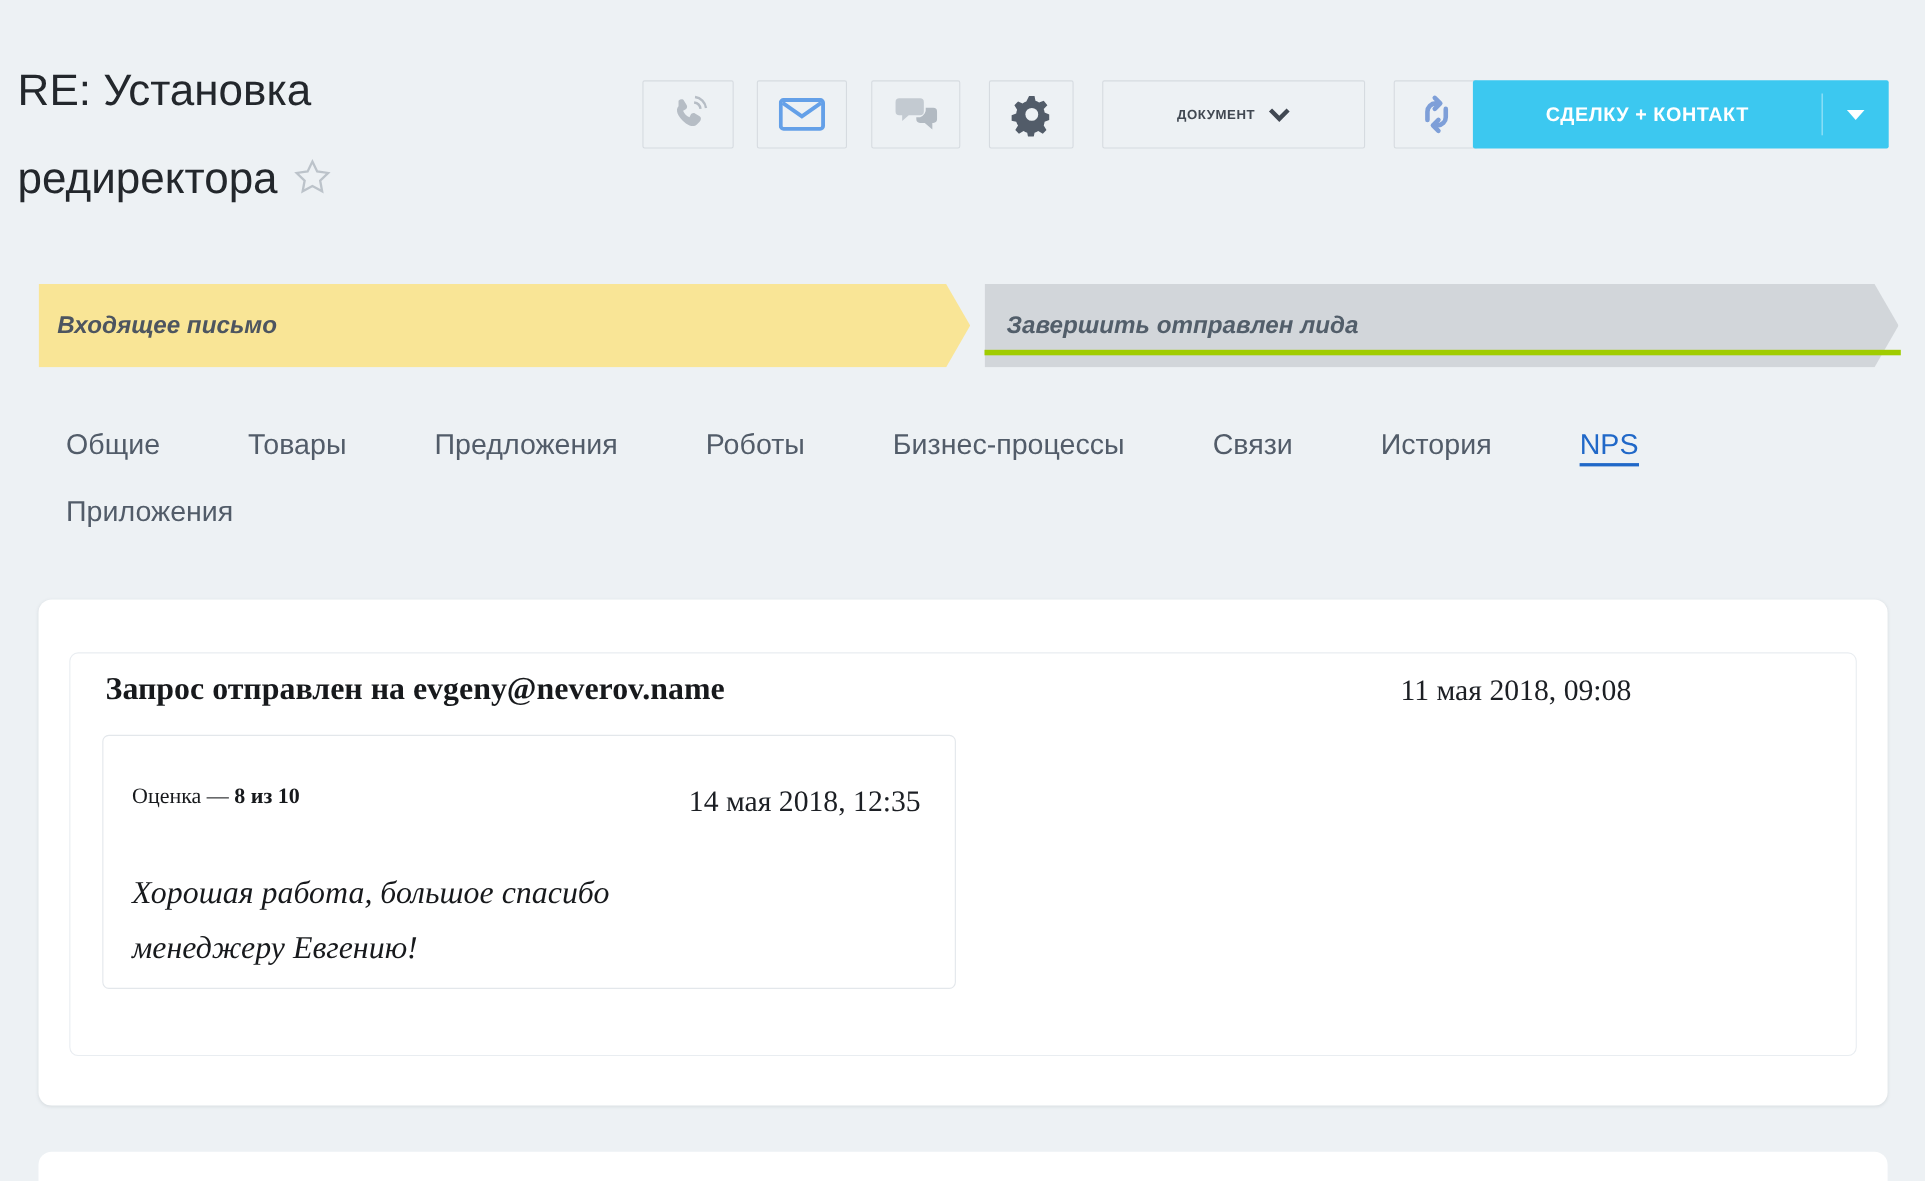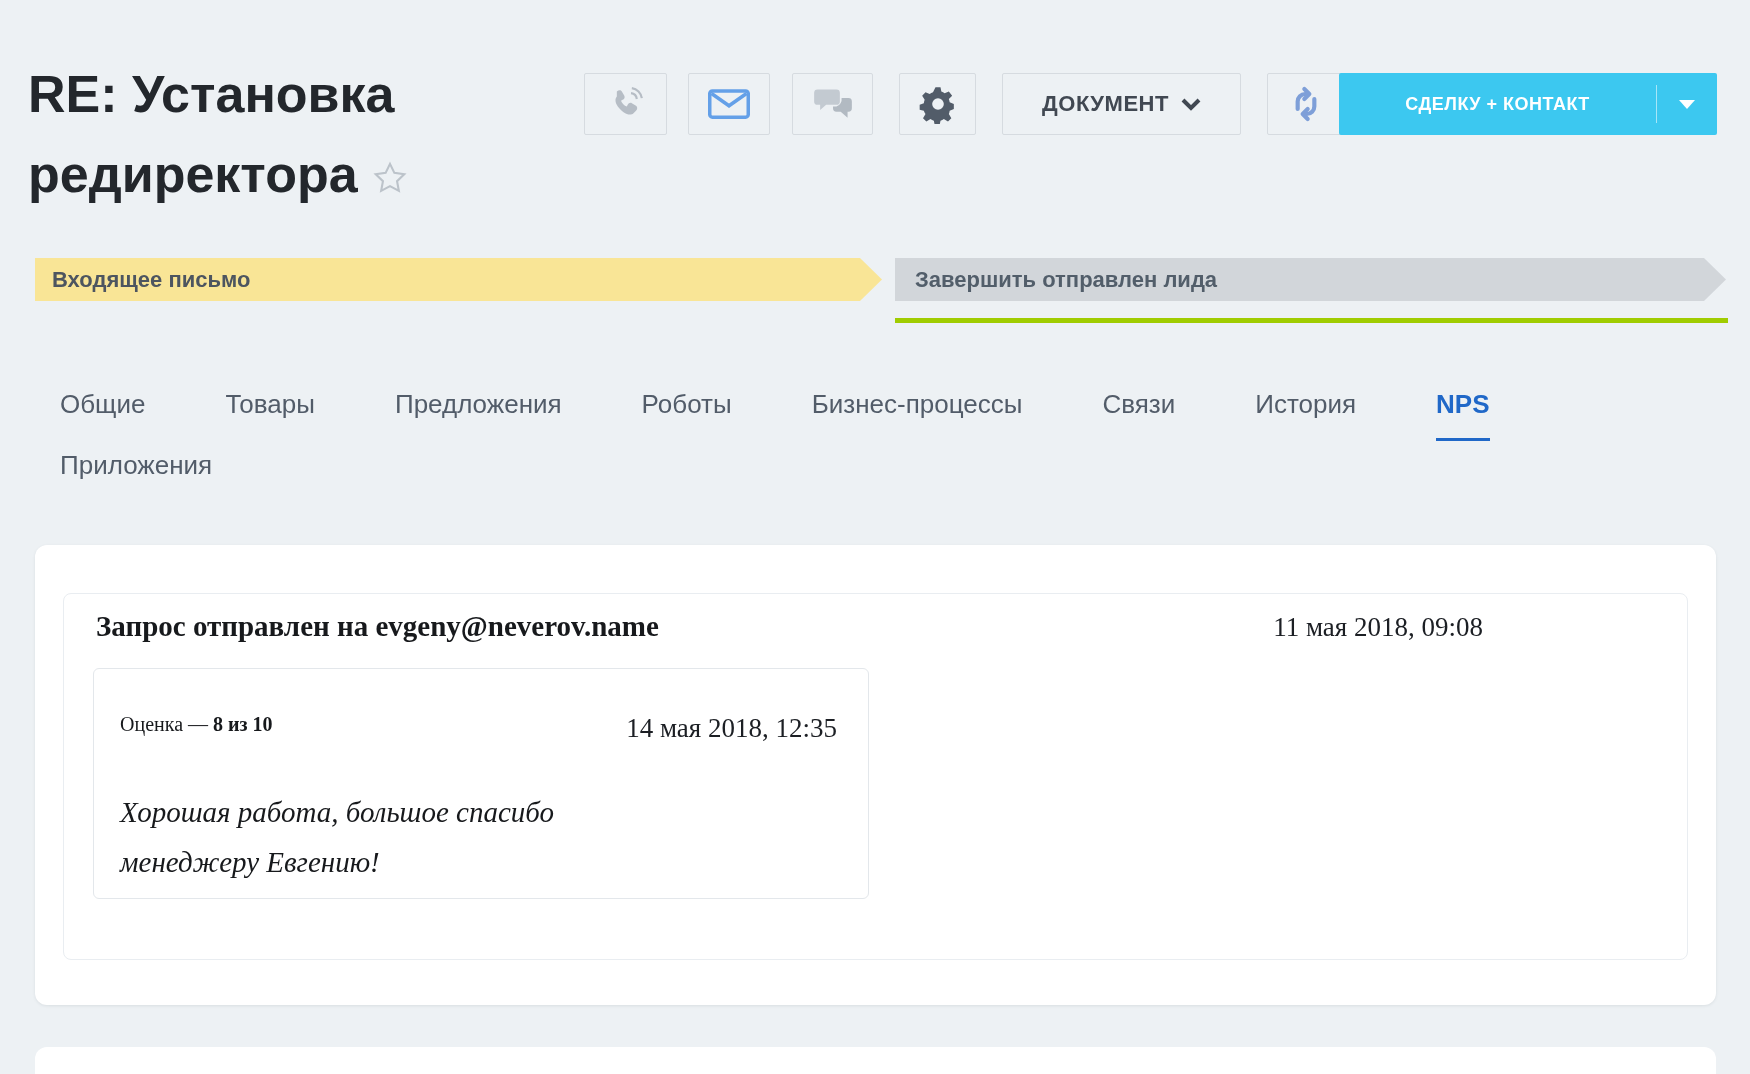--- a/index.html
+++ b/index.html
@@ -10,63 +10,64 @@
     color:#23272c;
   }
   
   #pattern-layer{position:absolute;inset:0;z-index:0;}
   #pattern-layer svg{position:absolute;fill:none;stroke:#dfe5ea;stroke-width:2;opacity:.75;}
   .content{position:absolute;inset:0;z-index:1;}
 
   
   .page-title{
     position:absolute;left:16px;top:42px;width:440px;
-    font-size:52px;line-height:80px;font-weight:700;color:#23272c;margin:12px;
+    font-size:40px;line-height:80px;font-weight:400;color:#23272c;margin:0;
   }
   .fav-star{vertical-align:-4px;margin-left:14px;}
 
   
   .tb-btn{
     position:absolute;top:73px;height:62px;box-sizing:border-box;
     border:1px solid #d6dbe0;border-radius:2px;background:transparent;
     display:flex;align-items:center;justify-content:center;cursor:pointer;
   }
   .btn-phone{left:584px;width:83px;}
   .btn-mail{left:688px;width:82px;}
   .btn-chat{left:792px;width:81px;}
   .btn-gear{left:899px;width:77px;}
   .btn-doc{left:1002px;width:239px;gap:12px;
-    font-size:22px;font-weight:700;color:#414852;letter-spacing:.5px;}
+    font-size:12px;font-weight:700;color:#414852;letter-spacing:.5px;}
   .btn-sync{left:1267px;width:77px;}
   .btn-primary{
     left:1339px;width:378px;border:none;background:#3cc8f0;border-radius:2px;
     color:#fff;font-size:18px;font-weight:700;letter-spacing:.5px;
     justify-content:flex-start;padding:0;
   }
   .btn-primary .lbl{flex:1;text-align:center;}
   .btn-primary .sep{width:1px;height:38px;background:rgba(255,255,255,.55);}
   .btn-primary .caret-box{width:60px;display:flex;align-items:center;justify-content:center;align-self:stretch;}
   .caret-down{width:0;height:0;border-left:8px solid transparent;border-right:8px solid transparent;border-top:9px solid #fff;}
 
   
   .stage{
-    position:absolute;top:258px;height:43px;display:flex;align-items:center;
+    position:absolute;top:258px;height:76px;display:flex;align-items:center;
     font-size:22px;font-weight:700;cursor:pointer;
     clip-path:polygon(0 0, calc(100% - 22px) 0, 100% 50%, calc(100% - 22px) 100%, 0 100%);
+    font-style:italic;
   }
   .stage-current{left:35px;width:847px;background:#f9e596;color:#4d5560;padding-left:17px;box-sizing:border-box;}
   .stage-final{left:895px;width:831px;background:#d2d6da;color:#525e6a;padding-left:20px;box-sizing:border-box;}
   .stage-progress-line{position:absolute;left:895px;top:318px;width:833px;height:5px;background:#a0cc00;}
 
   
   .tabs-row{position:absolute;left:60px;display:flex;gap:80px;font-size:26px;color:#525c69;}
   .tabs-row1{top:389px;}
   .tabs-row2{top:450px;}
   .tab{cursor:pointer;white-space:nowrap;text-align:center;}
-  .tab.active{color:#2068c8;font-weight:700;border-bottom:3px solid #2068c8;padding-bottom:18px;}
+  .tab.active{color:#2068c8;font-weight:400;border-bottom:3px solid #2068c8;padding-bottom:1px;}
 
   
   .card{
     position:absolute;left:35px;top:545px;width:1681px;height:460px;
     background:#fff;border-radius:12px;box-shadow:0 1px 3px rgba(85,95,110,.12);font-family:Liberation Serif, serif;
   }
   .nps-item{
     position:absolute;left:28px;top:48px;width:1625px;height:367px;box-sizing:border-box;
     border:1px solid #e9edf1;border-radius:8px;
   }

